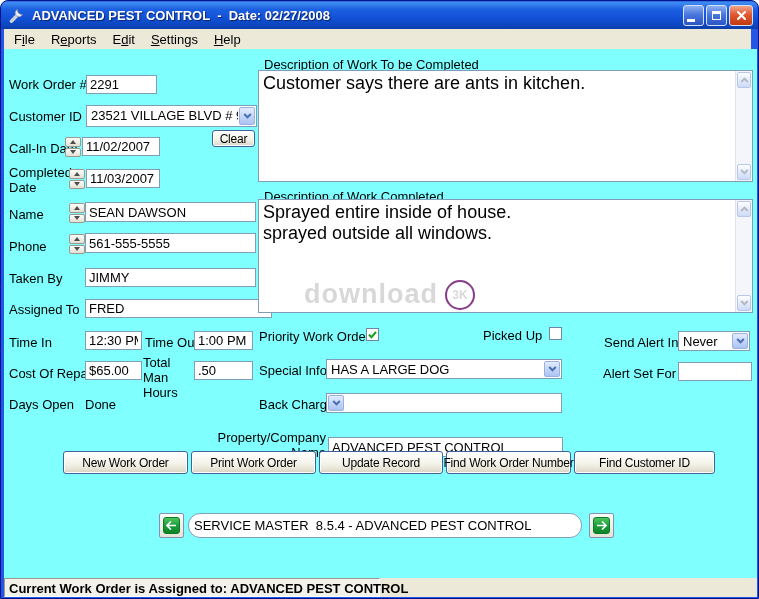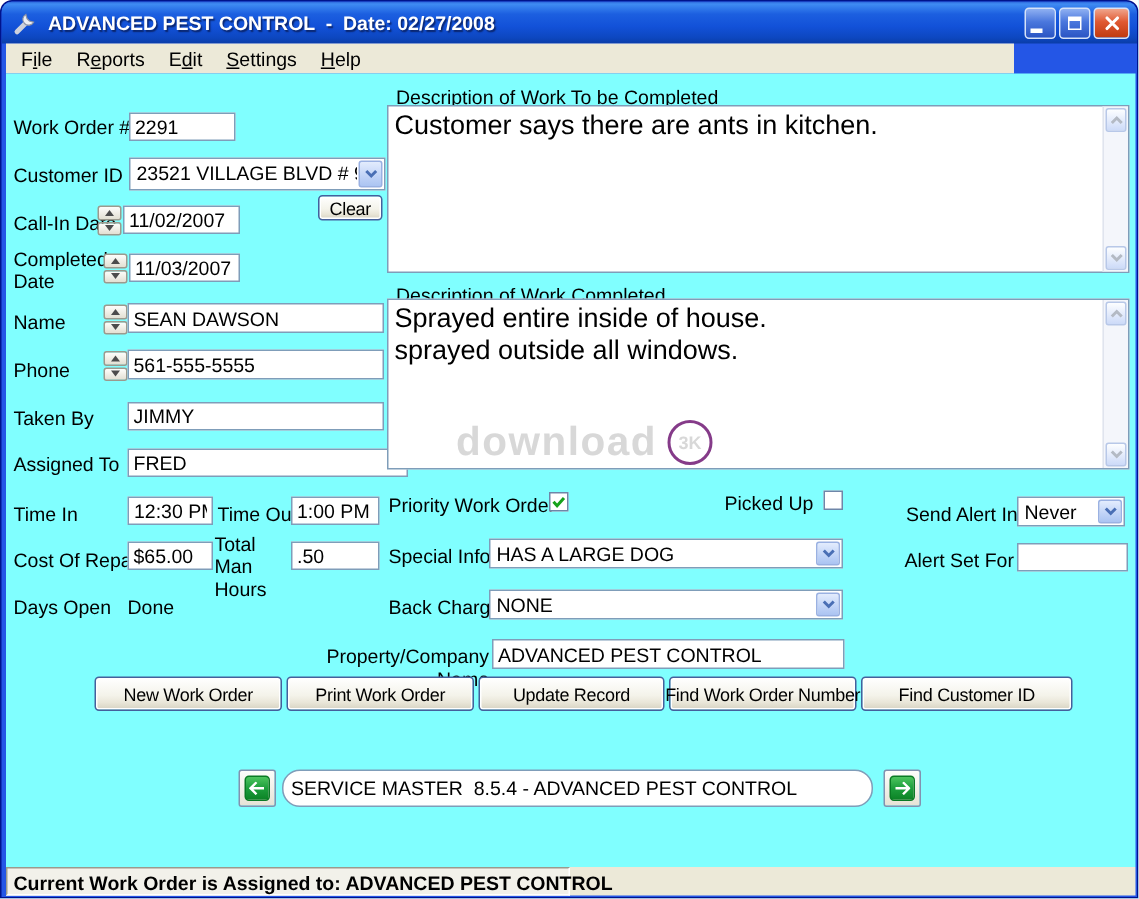--- a/index.html
+++ b/index.html
@@ -25,21 +25,21 @@
   .win-btn {
     width:21px; height:21px; border-radius:3px; border:1px solid #d6e2f8;
     display:flex; align-items:center; justify-content:center;
     background:linear-gradient(180deg,#8fb0f2 0%,#4a77dd 45%,#2a55c4 100%);
   }
   .win-btn.close { width:24px; background:linear-gradient(180deg,#f0a58c 0%,#e05932 45%,#c03a10 100%); }
   .glyph-min { width:8px; height:3px; background:#fff; align-self:flex-end; margin:0 0 3px -6px; }
   .glyph-max { width:9px; height:9px; border:1px solid #fff; border-top:3px solid #fff; }
   
   .menubar {
-    position:absolute; left:3px; top:28px; width:672px; height:20px;
+    position:absolute; left:3px; top:28px; width:747px; height:20px;
     background:#ece9d8; display:flex; align-items:center; padding-left:2px;
   }
   .menu-item { padding:2px 8px; cursor:default; }
   .menu-item u { text-decoration:underline; }
   
   .client { position:absolute; left:3px; top:48px; width:753px; height:529px; background:#80ffff; }
   .lbl { position:absolute; line-height:15px; }
   .lbl.rt { text-align:right; }
   .val-static { position:absolute; }
   .tb {
@@ -300,30 +300,29 @@
             <path d="M1.2 1l3.3 3.3L7.8 1" fill="none" stroke="#4a6fb5" stroke-width="2"></path>
           </svg>
         </span>
     </div>
 
     <div class="lbl" style="left:599px;top:317px">Alert Set For</div>
     <input class="tb" style="left: 674px; top: 313px; width: 74px; height: 19px;" value="">
 
     <div class="lbl" style="left:255px;top:348px">Back Charge</div>
     <div class="combo" style="left:322px;top:344px;width:236px;height:20px">
-      <span class="cval">NONE</span>
       <span class="carrow">
           <svg width="9" height="6" viewBox="0 0 9 6">
             <path d="M1.2 1l3.3 3.3L7.8 1" fill="none" stroke="#4a6fb5" stroke-width="2"></path>
           </svg>
         </span>
     </div>
 
     <div class="lbl rt" style="left:200px;top:381px;width:122px">Property/Company Name</div>
-    <input class="tb" style="left: 324px; top: 377px; width: 235px; height: 20px;" value="ADVANCED PEST CONTROL">
+    <input class="tb" style="left: 324px; top: 388px; width: 235px; height: 20px;" value="ADVANCED PEST CONTROL">
 
     <button class="xpbtn" style="left:59px;top:402px;width:125px;height:23px">New Work Order</button>
     <button class="xpbtn" style="left:187px;top:402px;width:125px;height:23px">Print Work Order</button>
     <button class="xpbtn" style="left:315px;top:402px;width:124px;height:23px">Update Record</button>
     <button class="xpbtn" style="left:442px;top:402px;width:125px;height:23px">Find Work Order Number</button>
     <button class="xpbtn" style="left:570px;top:402px;width:141px;height:23px">Find Customer ID</button>
 
     <div class="nav-btn" style="left:155px;top:464px">
       <span class="nav-ico">
         <svg width="11" height="9" viewBox="0 0 11 9">

